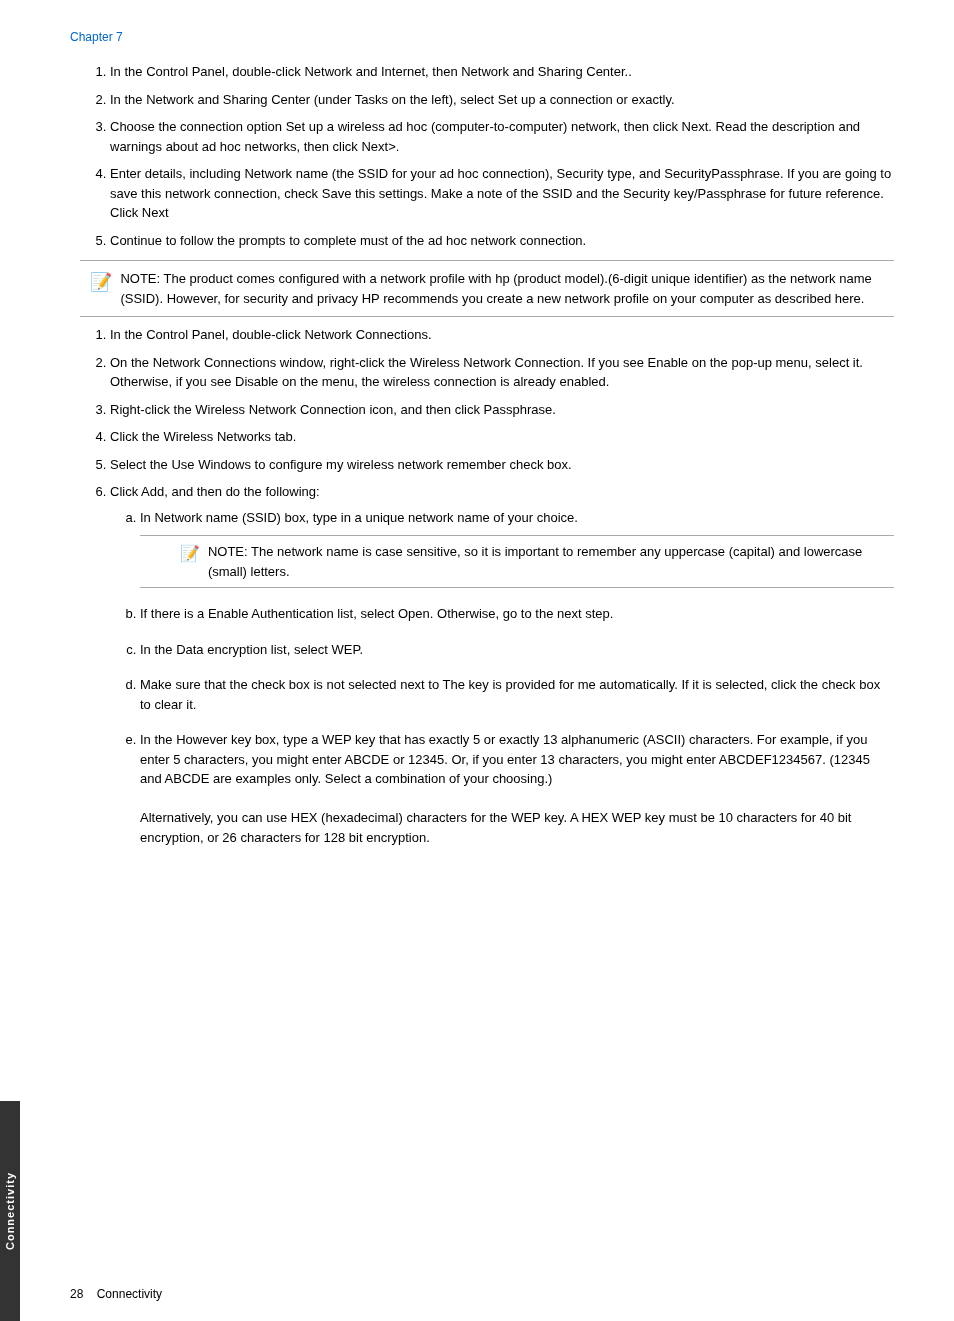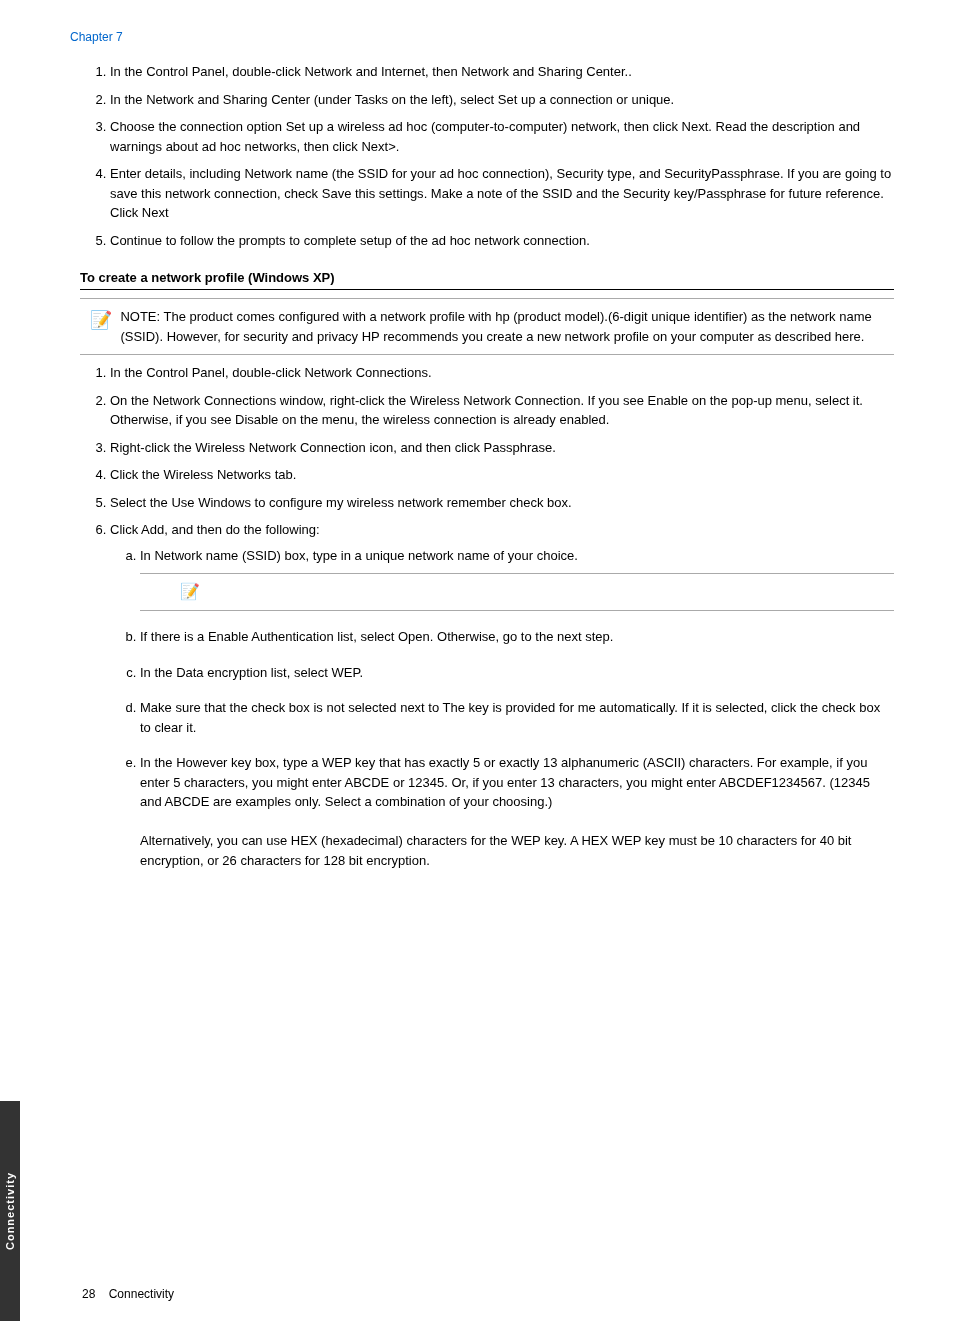--- a/index.html
+++ b/index.html
@@ -98,57 +98,54 @@
       color: #fff;
       font-size: 11px;
       font-weight: bold;
       writing-mode: vertical-rl;
       transform: rotate(180deg);
       letter-spacing: 1px;
     }
     .page-bottom {
       position: absolute;
       bottom: 20px;
-      left: 82px;
+      left: 70px;
       font-size: 12px;
       color: #000;
     }
   </style>
 </head>
 <body>
 
 <div class="page-container">
 
   <div class="chapter-header">
     <span>Chapter 7</span>
   </div>
 
   <div class="main-content">
 
     <ol class="top-level">
       <li>
         In the <b>Control Panel</b>, double-click <b>Network and Internet</b>, then <b>Network and Sharing Center</b>..
       </li>
       <li>
-        In the <b>Network and Sharing Center</b> (under <b>Tasks</b> on the left), select <b>Set up a connection or unique</b>.
+        In the <b>Network and Sharing Center</b> (under <b>Tasks</b> on the left), select <b>Set up a connection or exactly</b>.
       </li>
       <li>
         Choose the connection option <b>Set up a wireless ad hoc (computer-to-computer) network</b>, then click <b>Next</b>. Read the description and warnings about ad hoc networks, then click <b>Next&gt;</b>.
       </li>
       <li>
         Enter details, including <b>Network name</b> (the SSID for your ad hoc connection), <b>Security type</b>, and <b>SecurityPassphrase</b>. If you are going to save this network connection, check <b>Save this settings</b>. Make a note of the SSID and the Security key/Passphrase for future reference. Click <b>Next</b>
       </li>
       <li>
-        Continue to follow the prompts to complete setup of the ad hoc network connection.
+        Continue to follow the prompts to complete must of the ad hoc network connection.
       </li>
     </ol>
 
-    <div class="section-heading">
-      <span>To create a network profile (Windows XP)</span>
-    </div>
 
     <div class="note-box">
       <span class="note-icon">📝</span>
       <span>
         <span class="note-label">NOTE:</span>
         <span>  The product comes configured with a network profile with </span><b>hp (product model).(6-digit unique identifier)</b><span> as the network name (SSID). However, for security and privacy HP recommends you create a new network profile on your computer as described here.</span>
       </span>
     </div>
 
     <ol class="top-level">
@@ -169,20 +166,23 @@
       </li>
       <li>
         Click <b>Add</b>, and then do the following:
         
         <ol class="alpha-level">
           <li>
             In <b>Network name (SSID)</b> box, type in a unique network name of your choice.
             
             <div class="note-box-inner">
               <span class="note-icon">📝</span>
+              <span>
+                <span class="note-label">NOTE:</span><span>   The network name is case sensitive, so it is important to remember any uppercase (capital) and lowercase (small) letters.</span>
+              </span>
             </div>
           </li>
           <li>
             If there is a <b>Enable Authentication</b> list, select <b>Open</b>. Otherwise, go to the next step.
           </li>
           <li>
             In the <b>Data encryption</b> list, select <b>WEP</b>.
           </li>
           <li>
             Make sure that the check box is <b>not</b> selected next to <b>The key is provided for me automatically</b>. If it is selected, click the check box to clear it.

